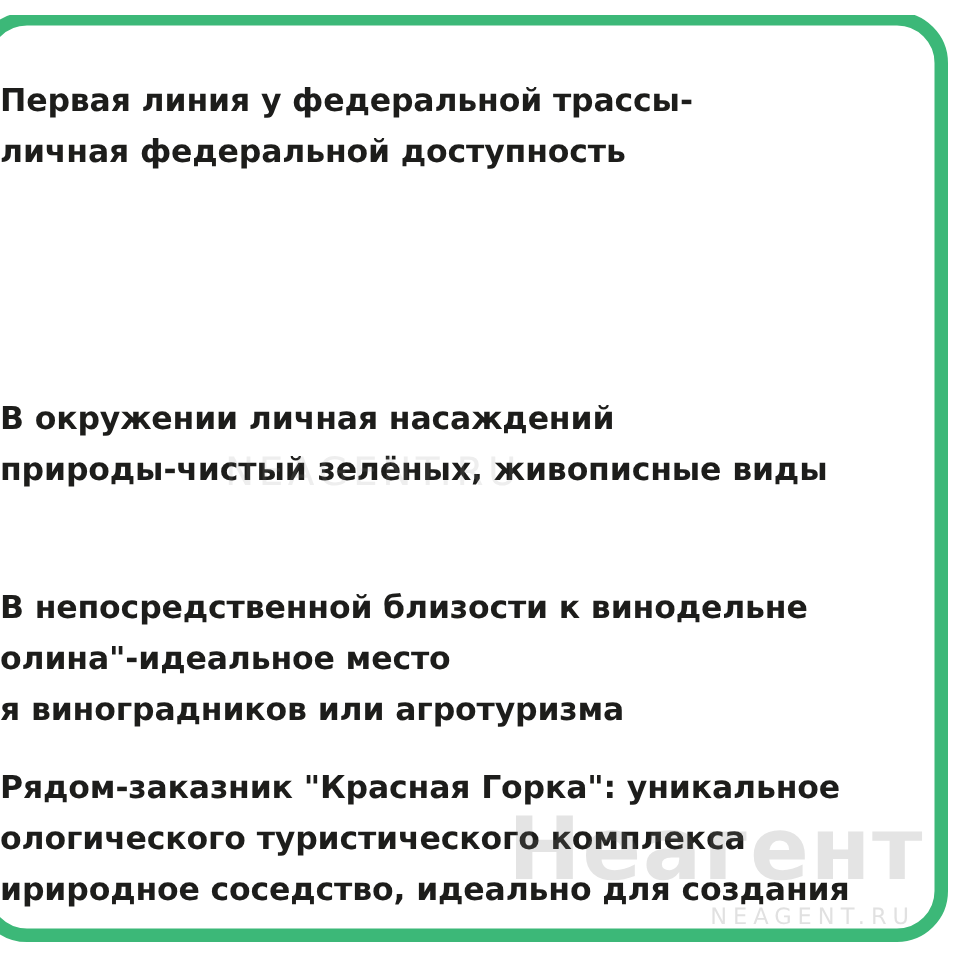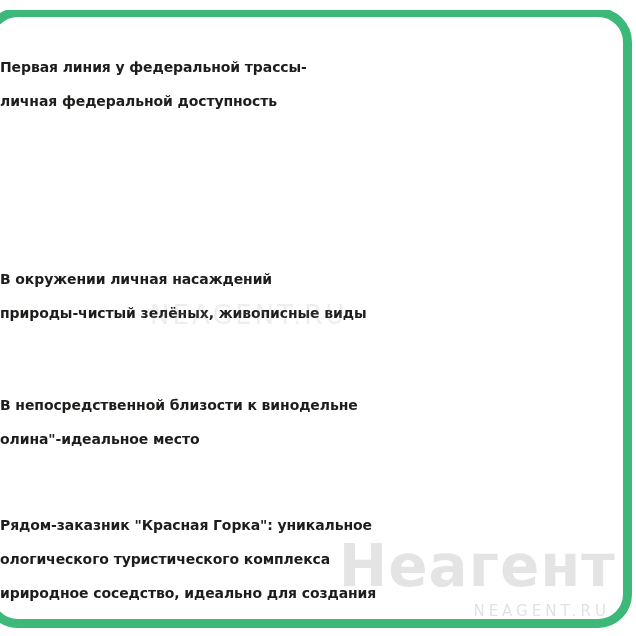--- a/index.html
+++ b/index.html
@@ -47,21 +47,21 @@
     width: 636px;
     height: 636px;
     padding: 0;
   }
   .bullet-block {
     position: absolute;
     left: 0;
     width: 636px;
   }
   .line {
-    font-size: 14px;
+    font-size: 21px;
     font-weight: bold;
     color: #1d1d1b;
     line-height: 34px;
     white-space: nowrap;
     letter-spacing: -0.1px;
   }
   .b1 { top: 50px; }
   .b2 { top: 157px; }
   .b3 { top: 262px; }
   .b4 { top: 388px; }
@@ -124,20 +124,21 @@
 
 
     <div class="bullet-block b3">
       <div class="line">В окружении личная насаждений</div>
       <div class="line">природы-чистый зелёных, живописные виды</div>
     </div>
 
     <div class="bullet-block b4">
       <div class="line">В непосредственной близости к винодельне</div>
       <div class="line">олина"-идеальное место</div>
+      <div class="line">я виноградников или агротуризма</div>
     </div>
 
     <div class="bullet-block b5">
       <div class="line">Рядом-заказник "Красная Горка": уникальное</div>
       <div class="line">ологического туристического комплекса</div>
       <div class="line">ириродное соседство, идеально для создания</div>
     </div>
 
   </div>
 

